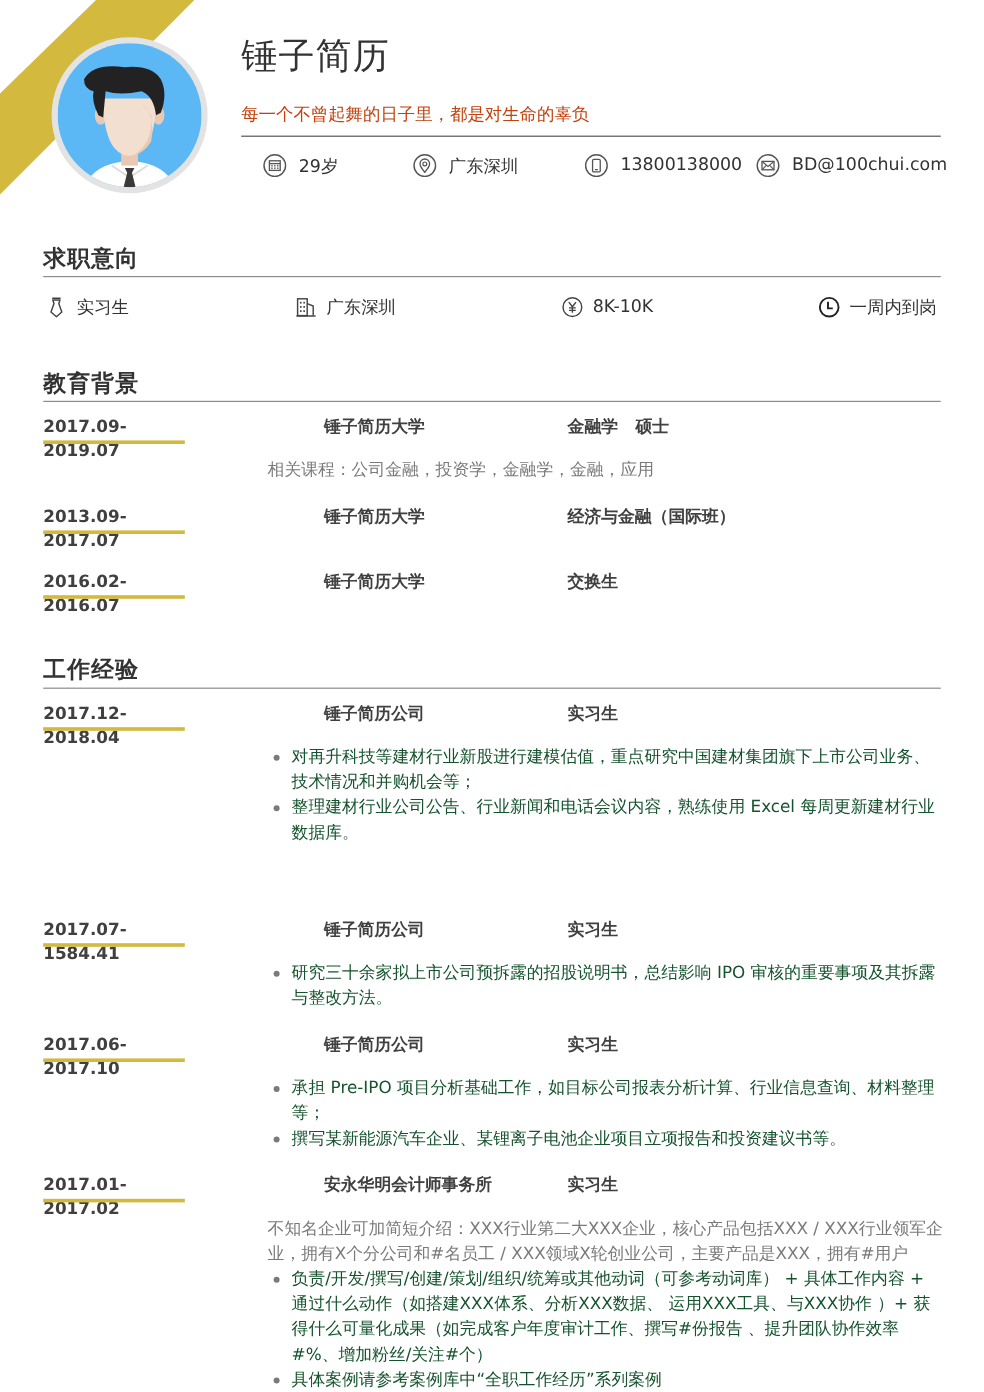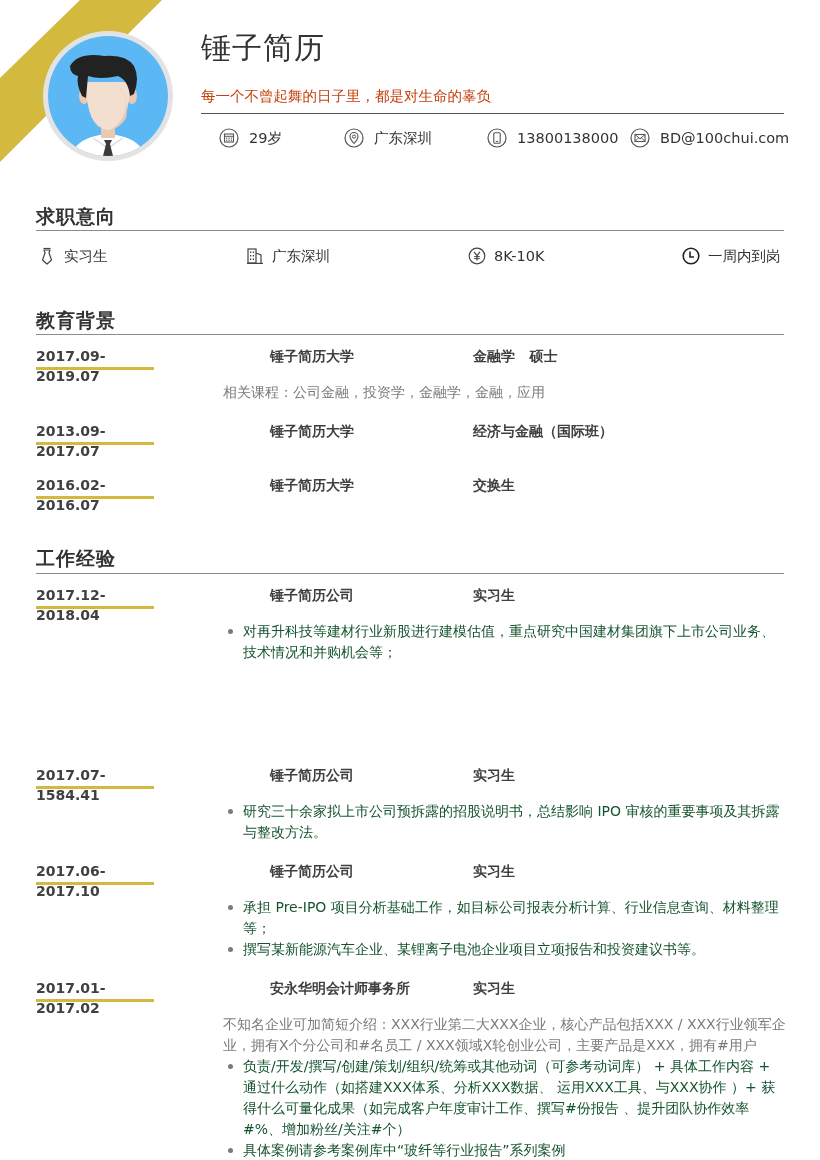--- a/index.html
+++ b/index.html
@@ -196,20 +196,21 @@
 <div class="section-title" style="top:545px">工作经验</div>
 <div class="section-rule" style="top:573px"></div>
 
 <div>
   <div class="date" style="top:585px">2017.12-2018.04</div>
   <div class="date-bar" style="top:606px"></div>
   <div class="col2" style="top:585px">锤子简历公司</div>
   <div class="col3" style="top:585px">实习生</div>
   <ul class="bullets" style="top:621px">
     <li>对再升科技等建材行业新股进行建模估值，重点研究中国建材集团旗下上市公司业务、技术情况和并购机会等；</li>
+    <li>整理建材行业公司公告、行业新闻和电话会议内容，熟练使用 Excel 每周更新建材行业数据库。</li>
   </ul>
 </div>
 
 <div>
   <div class="date" style="top:765px">2017.07-1584.41</div>
   <div class="date-bar" style="top:786px"></div>
   <div class="col2" style="top:765px">锤子简历公司</div>
   <div class="col3" style="top:765px">实习生</div>
   <ul class="bullets" style="top:801px">
     <li>研究三十余家拟上市公司预拆露的招股说明书，总结影响 IPO 审核的重要事项及其拆露与整改方法。</li>
@@ -228,15 +229,15 @@
 </div>
 
 <div>
   <div class="date" style="top:978px">2017.01-2017.02</div>
   <div class="date-bar" style="top:999px"></div>
   <div class="col2" style="top:978px">安永华明会计师事务所</div>
   <div class="col3" style="top:978px">实习生</div>
   <div class="desc" style="top:1014px">不知名企业可加简短介绍：XXX行业第二大XXX企业，核心产品包括XXX / XXX行业领军企业，拥有X个分公司和#名员工 / XXX领域X轮创业公司，主要产品是XXX，拥有#用户</div>
   <ul class="bullets" style="top:1056px">
     <li>负责/开发/撰写/创建/策划/组织/统筹或其他动词（可参考动词库） + 具体工作内容 + 通过什么动作（如搭建XXX体系、分析XXX数据、 运用XXX工具、与XXX协作 ）+ 获得什么可量化成果（如完成客户年度审计工作、撰写#份报告 、提升团队协作效率#%、增加粉丝/关注#个）</li>
-    <li>具体案例请参考案例库中“玻纤等行业报告”系列案例</li>
+    <li>具体案例请参考案例库中“全职工作经历”系列案例</li>
   </ul>
 </div>
 
 </body></html>

